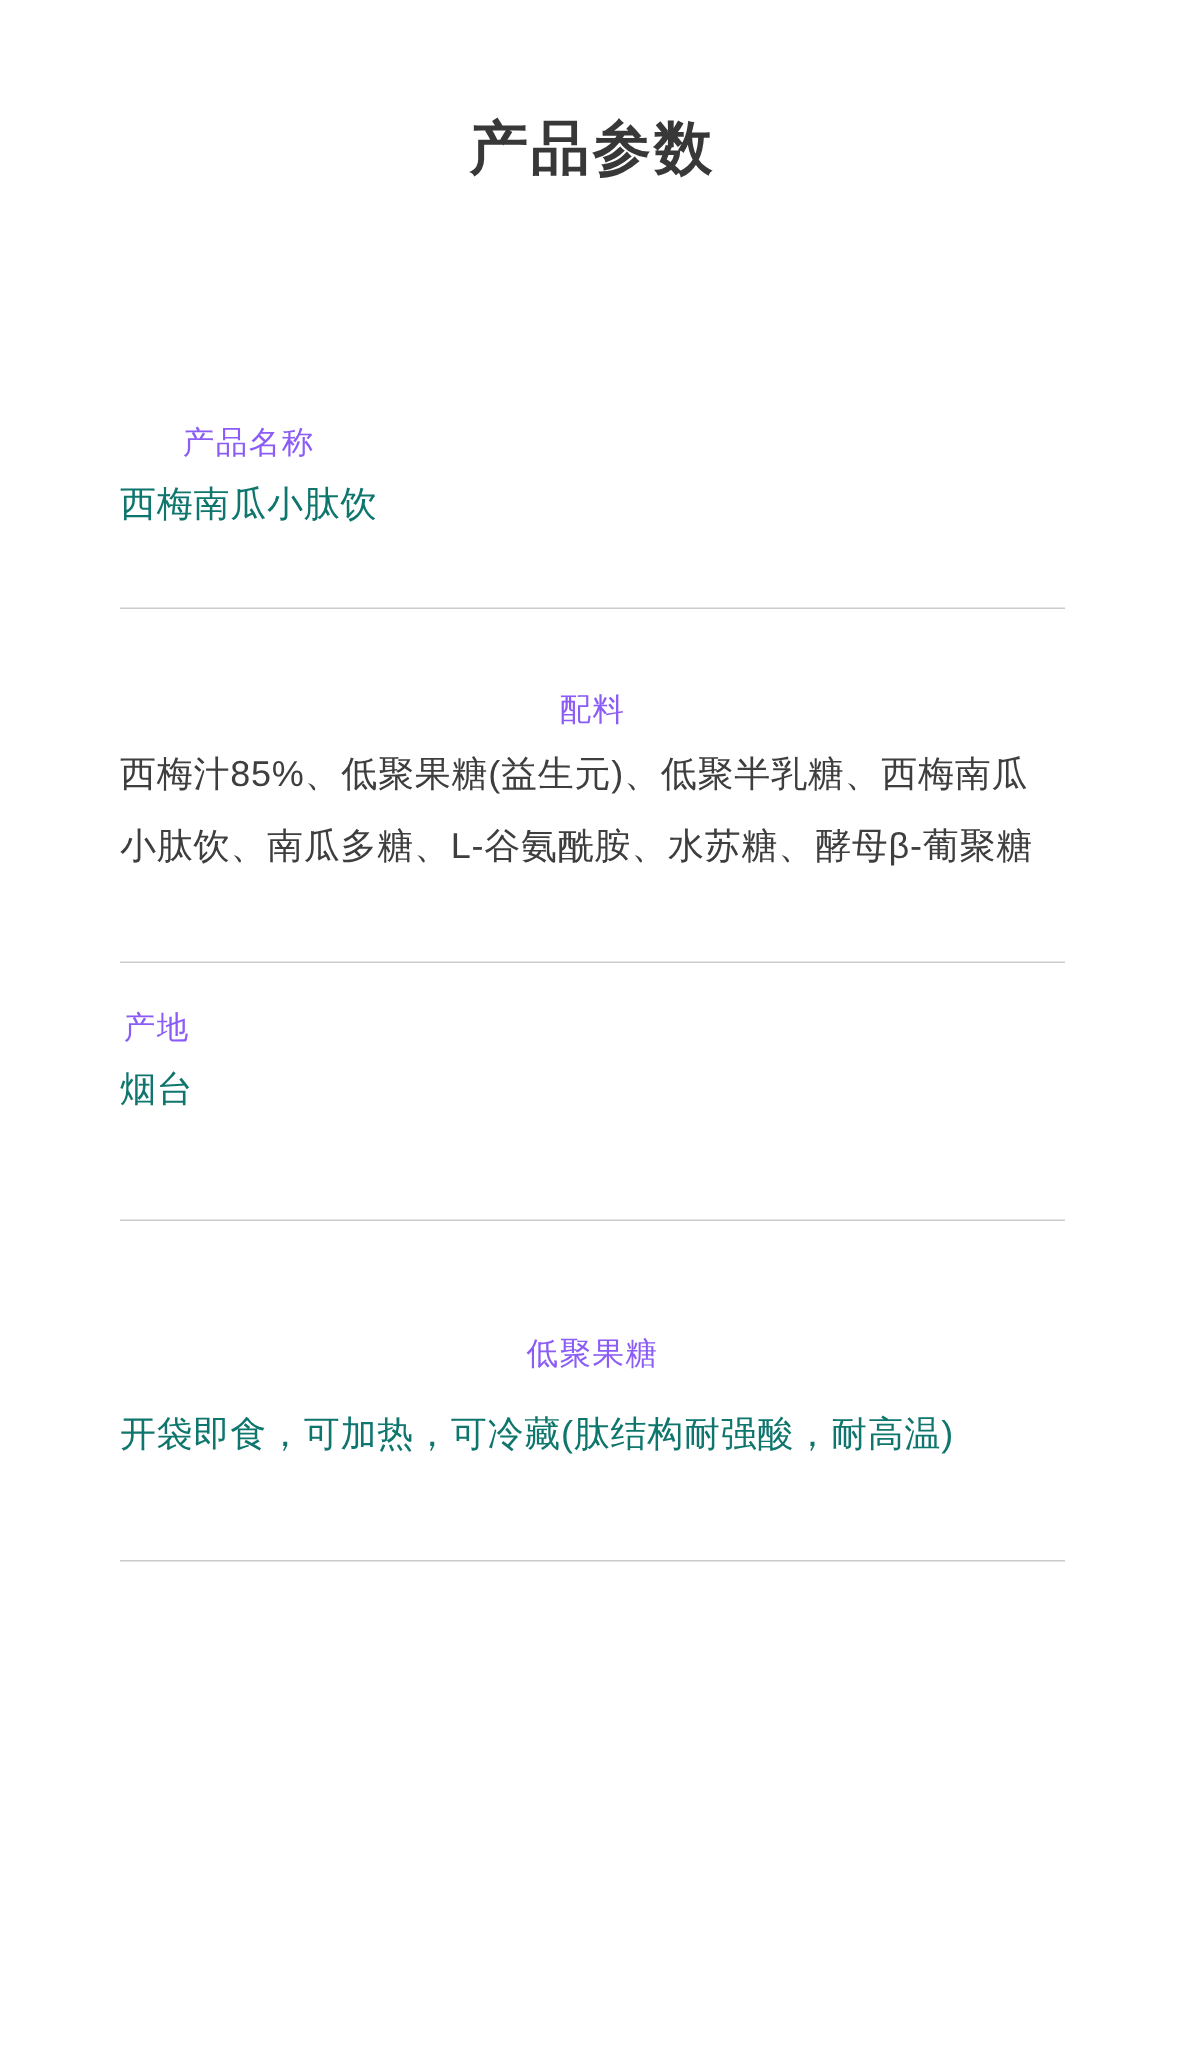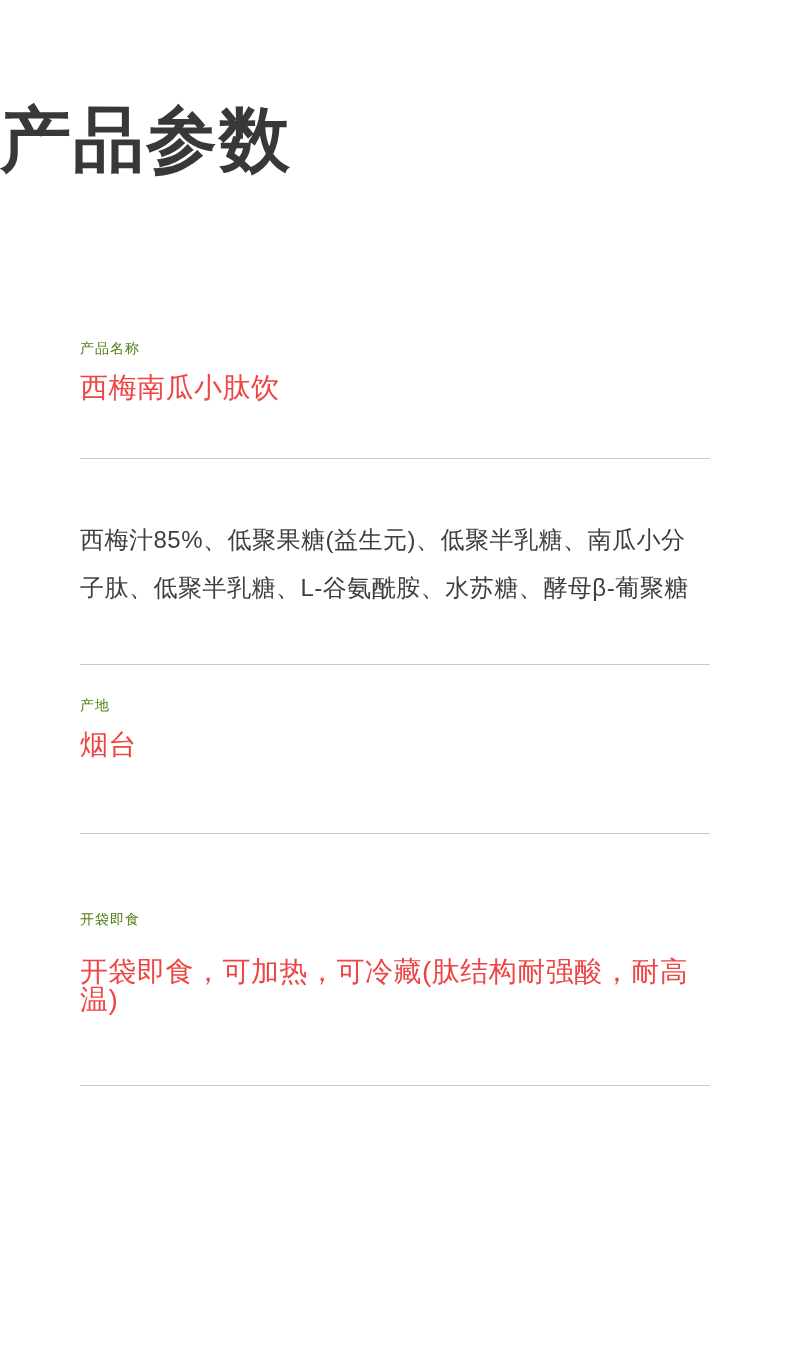--- a/index.html
+++ b/index.html
@@ -12,41 +12,43 @@
     font-family: "Liberation Sans", "DejaVu Sans", sans-serif;
   }
   .page {
     width: 790px;
     height: 1370px;
     background: #ffffff;
     overflow: hidden;
   }
   .title {
     margin: 0;
-    padding-top: 104px;
-    font-size: 71px;
+    padding-top: 80px;
+    font-size: 39px;
     line-height: 1;
     font-weight: 700;
+    text-align: center;
     letter-spacing: 2px;
     color: #383838;
   }
   .content {
     margin: 0 80px;
     width: 630px;
   }
   .label {
-    font-size: 14px;
+    font-size: 21px;
     line-height: 1;
-    color: #4d7c0f;
+    color: #8b5cf6;
     letter-spacing: 1px;
+    text-align: center;
   }
   .value {
-    font-size: 28px;
+    font-size: 24px;
     line-height: 1;
-    color: #ef4444;
+    color: #0f766e;
     margin-top: 19px;
     letter-spacing: 0.5px;
   }
   .row {
     display: flex;
     justify-content: space-between;
     align-items: flex-start;
   }
   .cell-right {
     text-align: right;
@@ -86,37 +88,38 @@
         <div class="cell-left">
           <div class="label">产品名称</div>
           <div class="value">西梅南瓜小肽饮</div>
         </div>
       </div>
     </section>
 
     <div class="divider div-1"></div>
 
     <section class="sec-2">
-      <p class="para">西梅汁85%、低聚果糖(益生元)、低聚半乳糖、南瓜小分子肽、低聚半乳糖、L-谷氨酰胺、水苏糖、酵母β-葡聚糖</p>
+      <div class="label">配料</div>
+      <p class="para">西梅汁85%、低聚果糖(益生元)、低聚半乳糖、西梅南瓜小肽饮、南瓜多糖、L-谷氨酰胺、水苏糖、酵母β-葡聚糖</p>
     </section>
 
     <div class="divider div-2"></div>
 
     <section class="sec-3">
       <div class="row">
         <div class="cell-left">
           <div class="label">产地</div>
           <div class="value">烟台</div>
         </div>
       </div>
     </section>
 
     <div class="divider div-3"></div>
 
     <section class="sec-4">
-      <div class="label">开袋即食</div>
+      <div class="label">低聚果糖</div>
       <div class="value">开袋即食，可加热，可冷藏(肽结构耐强酸，耐高温)</div>
     </section>
 
     <div class="divider div-4"></div>
 
   </div>
 </div>
 
 </body></html>

